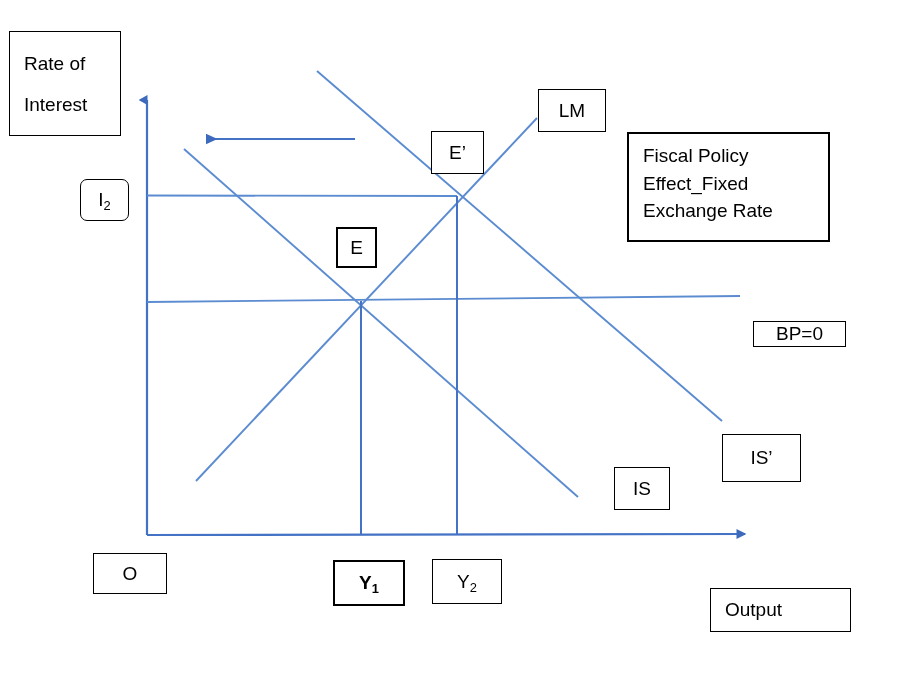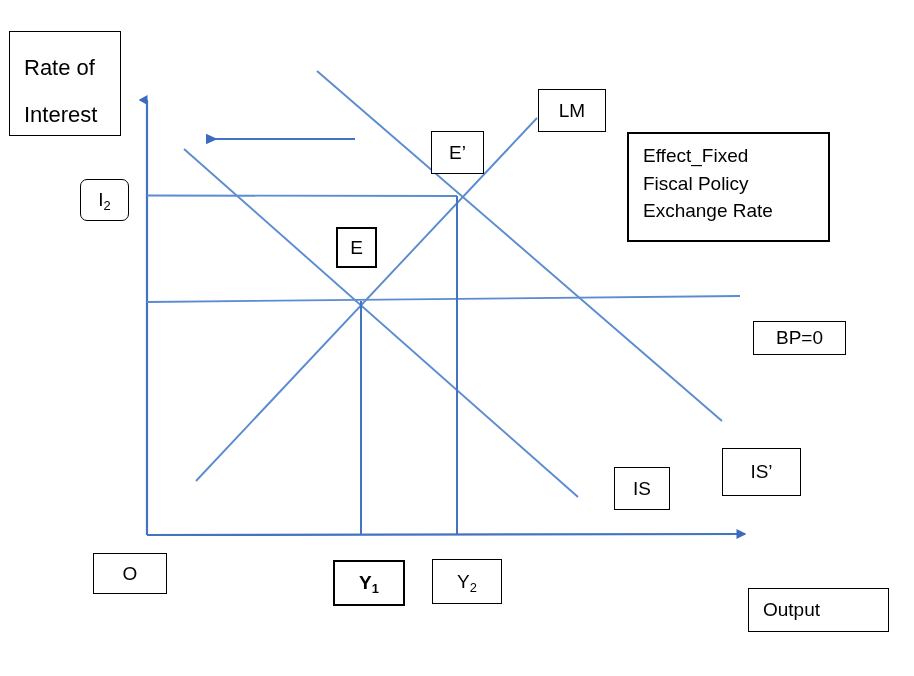--- a/index.html
+++ b/index.html
@@ -55,21 +55,21 @@
   .label-box.multiline .line {
     display: block;
     font-size: 19px;
     line-height: 1.45;
   }
   .axis-title {
     position: absolute;
     box-sizing: border-box;
     background: #ffffff;
     border: 1px solid #000000;
-    font-size: 22px;
+    font-size: 19px;
     color: #000000;
     padding: 12px 14px 0 14px;
   }
   .axis-title .line {
     display: block;
     line-height: 2.15;
   }
   sub {
     font-size: 0.68em;
     vertical-align: baseline;
@@ -115,63 +115,63 @@
 
     <line x1="355" y1="139" x2="207" y2="139" stroke="#4472C4" stroke-width="2" marker-end="url(#arrowhead-left)"></line>
   </svg>
 
   <div class="axis-title" style="left:9px; top:31px; width:112px; height:105px;">
     <span class="line">Rate of</span>
     <span class="line">Interest</span>
   </div>
 
   <div class="label-box multiline thick" style="left:627px; top:132px; width:203px; height:110px;">
+    <span class="line">Fiscal Policy</span>
     <span class="line">Effect_Fixed</span>
-    <span class="line">Fiscal Policy</span>
     <span class="line">Exchange Rate</span>
   </div>
 
   <div class="label-box center" style="left:538px; top:89px; width:68px; height:43px;">
     <span>LM</span>
   </div>
 
   <div class="label-box center" style="left:431px; top:131px; width:53px; height:43px;">
     <span>E’</span>
   </div>
 
   <div class="label-box center thick" style="left:336px; top:227px; width:41px; height:41px;">
     <span>E</span>
   </div>
 
   <div class="label-box center" style="left:80px; top:179px; width:49px; height:42px;border-radius:7px;">
     <span><span>I</span><sub>2</sub></span>
   </div>
 
 
-  <div class="label-box center" style="left:753px; top:321px; width:93px; height:34px;justify-content:center;">
+  <div class="label-box center" style="left:753px; top:321px; width:93px; height:26px;justify-content:center;">
     <span>BP=0</span>
   </div>
 
-  <div class="label-box center" style="left:722px; top:448px; width:79px; height:48px;">
+  <div class="label-box center" style="left:722px; top:434px; width:79px; height:48px;">
     <span>IS’</span>
   </div>
 
   <div class="label-box center" style="left:614px; top:467px; width:56px; height:43px;">
     <span>IS</span>
   </div>
 
   <div class="label-box center" style="left:93px; top:553px; width:74px; height:41px;">
     <span>O</span>
   </div>
 
   <div class="label-box center thick" style="left:333px; top:560px; width:72px; height:46px;font-weight:bold;">
     <span><span>Y</span><sub>1</sub></span>
   </div>
 
   <div class="label-box center" style="left:432px; top:559px; width:70px; height:45px;">
     <span><span>Y</span><sub>2</sub></span>
   </div>
 
-  <div class="label-box" style="left:710px; top:588px; width:141px; height:44px; padding-left:14px;margin-left:38px;">
+  <div class="label-box" style="left:710px; top:588px; width:141px; height:44px; padding-left:14px;">
     <span>Output</span>
   </div>
 
 </div>
 
 </body></html>

